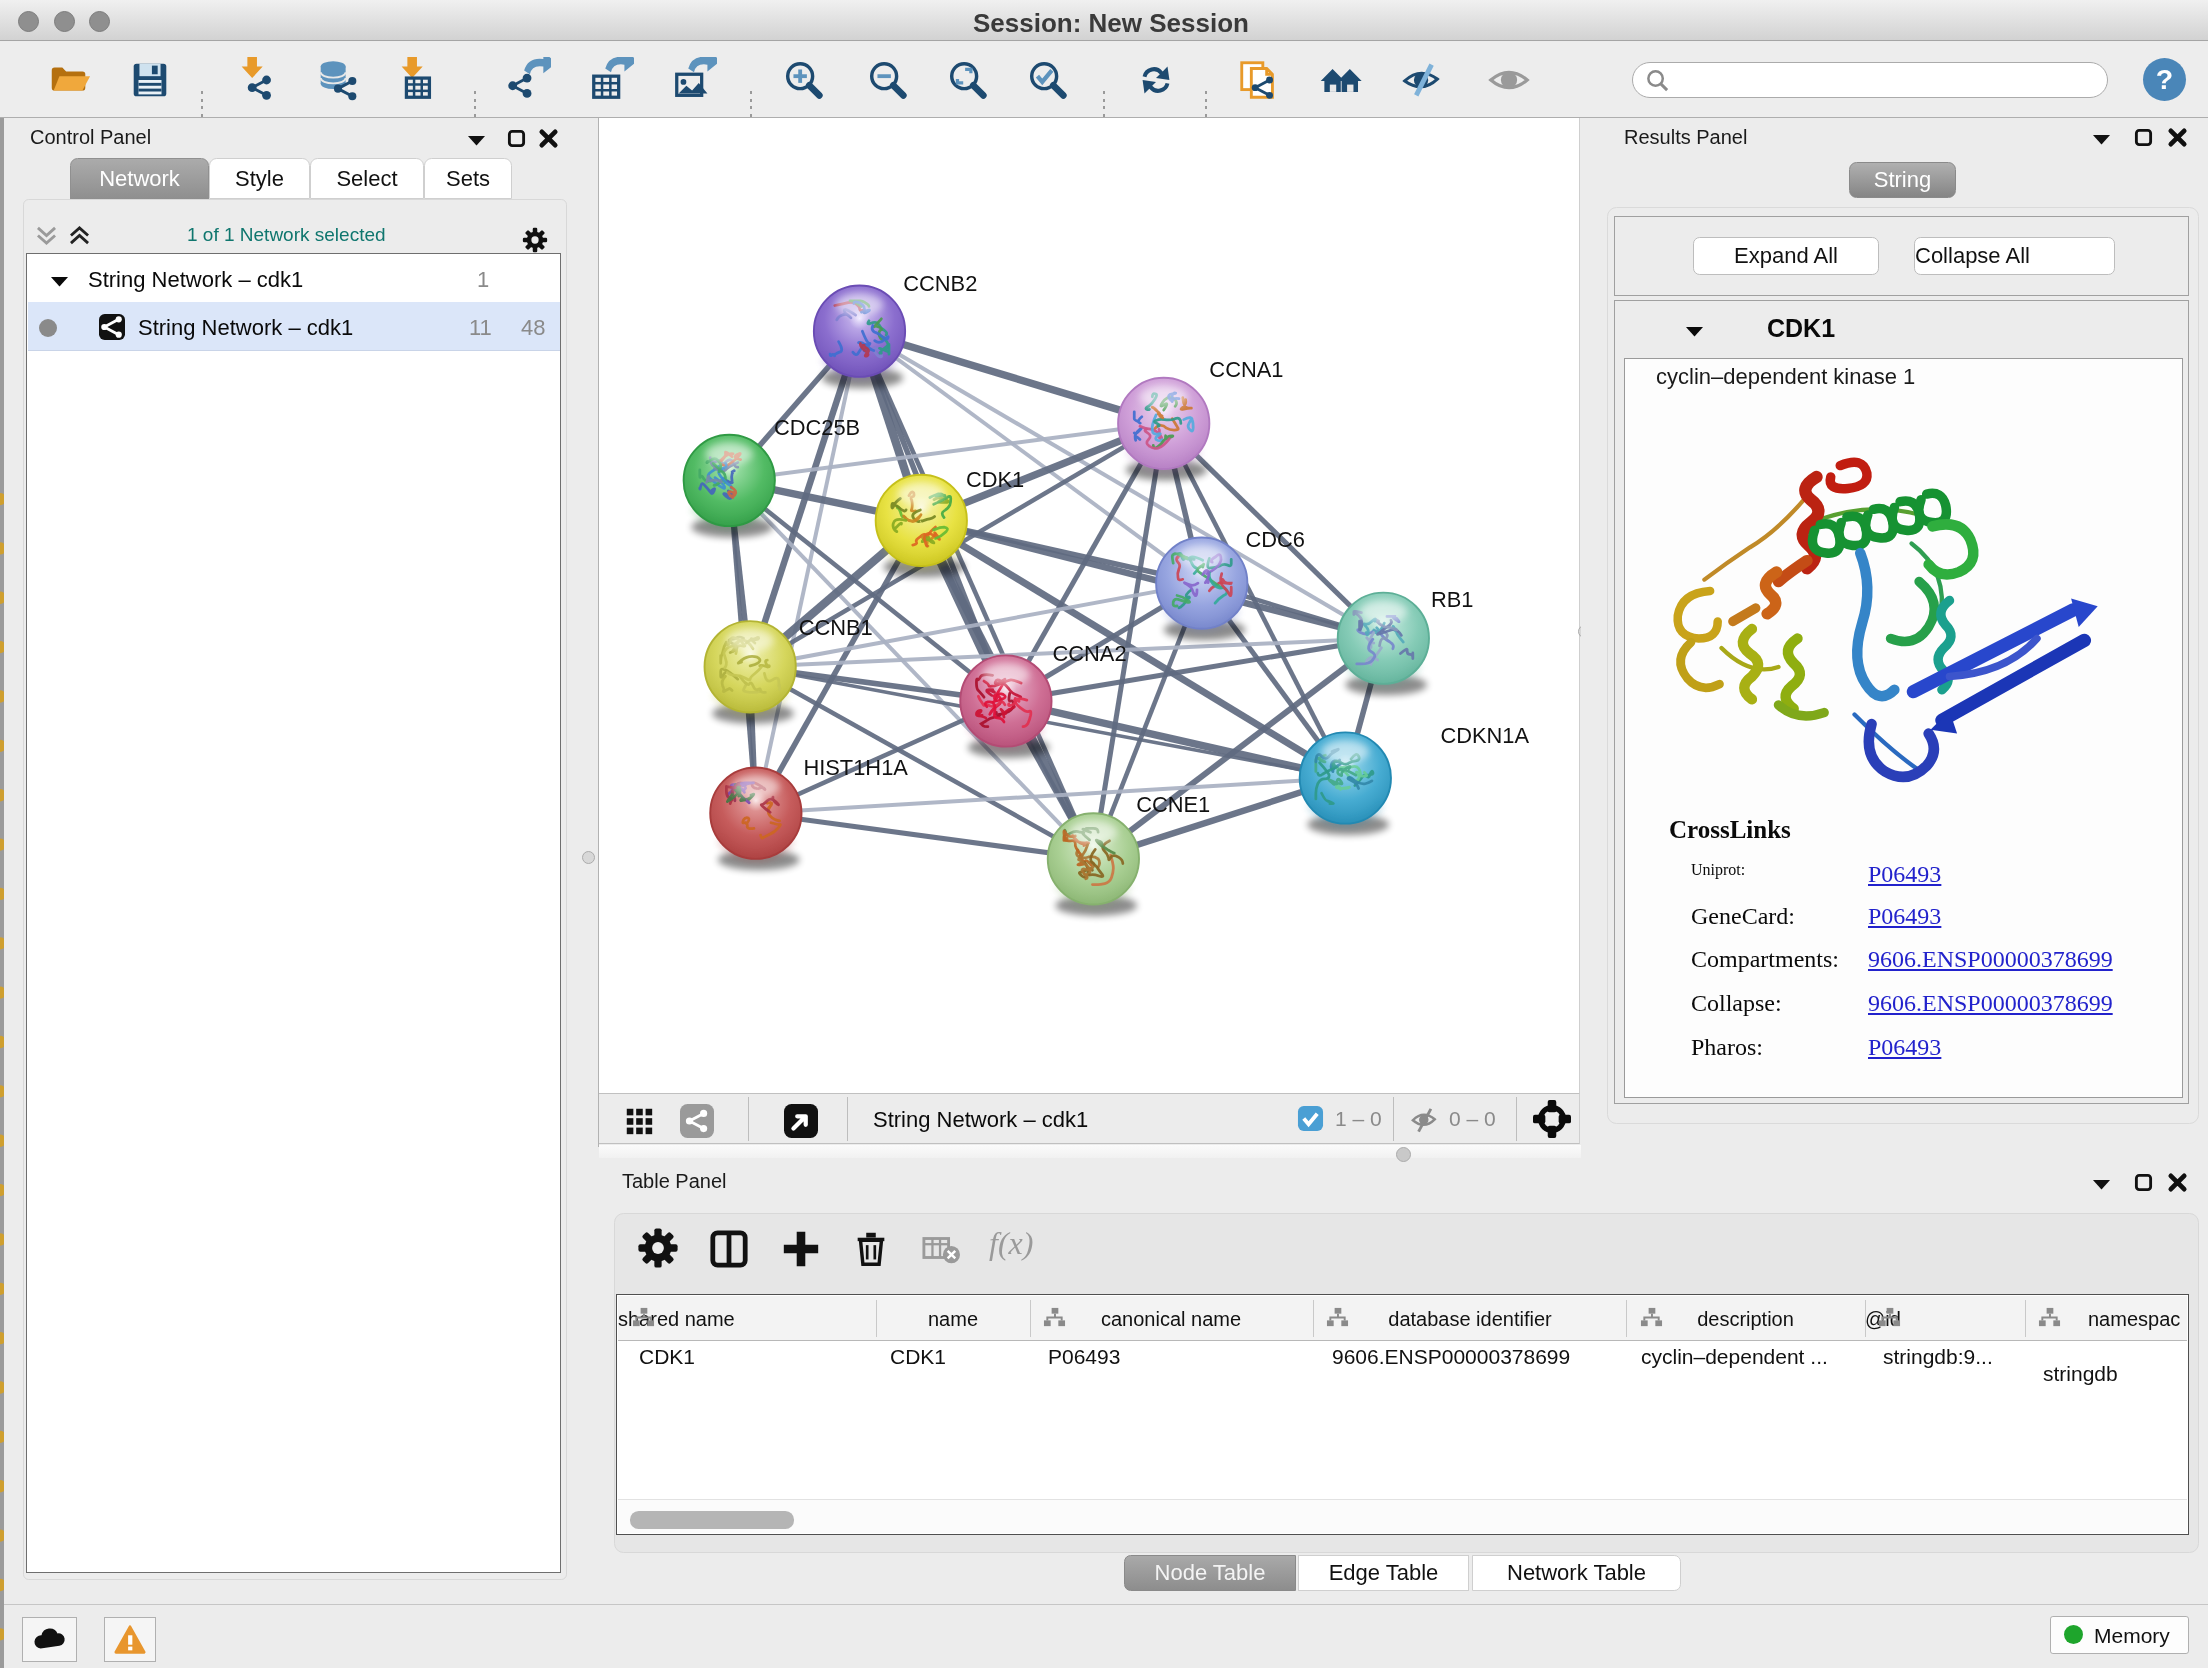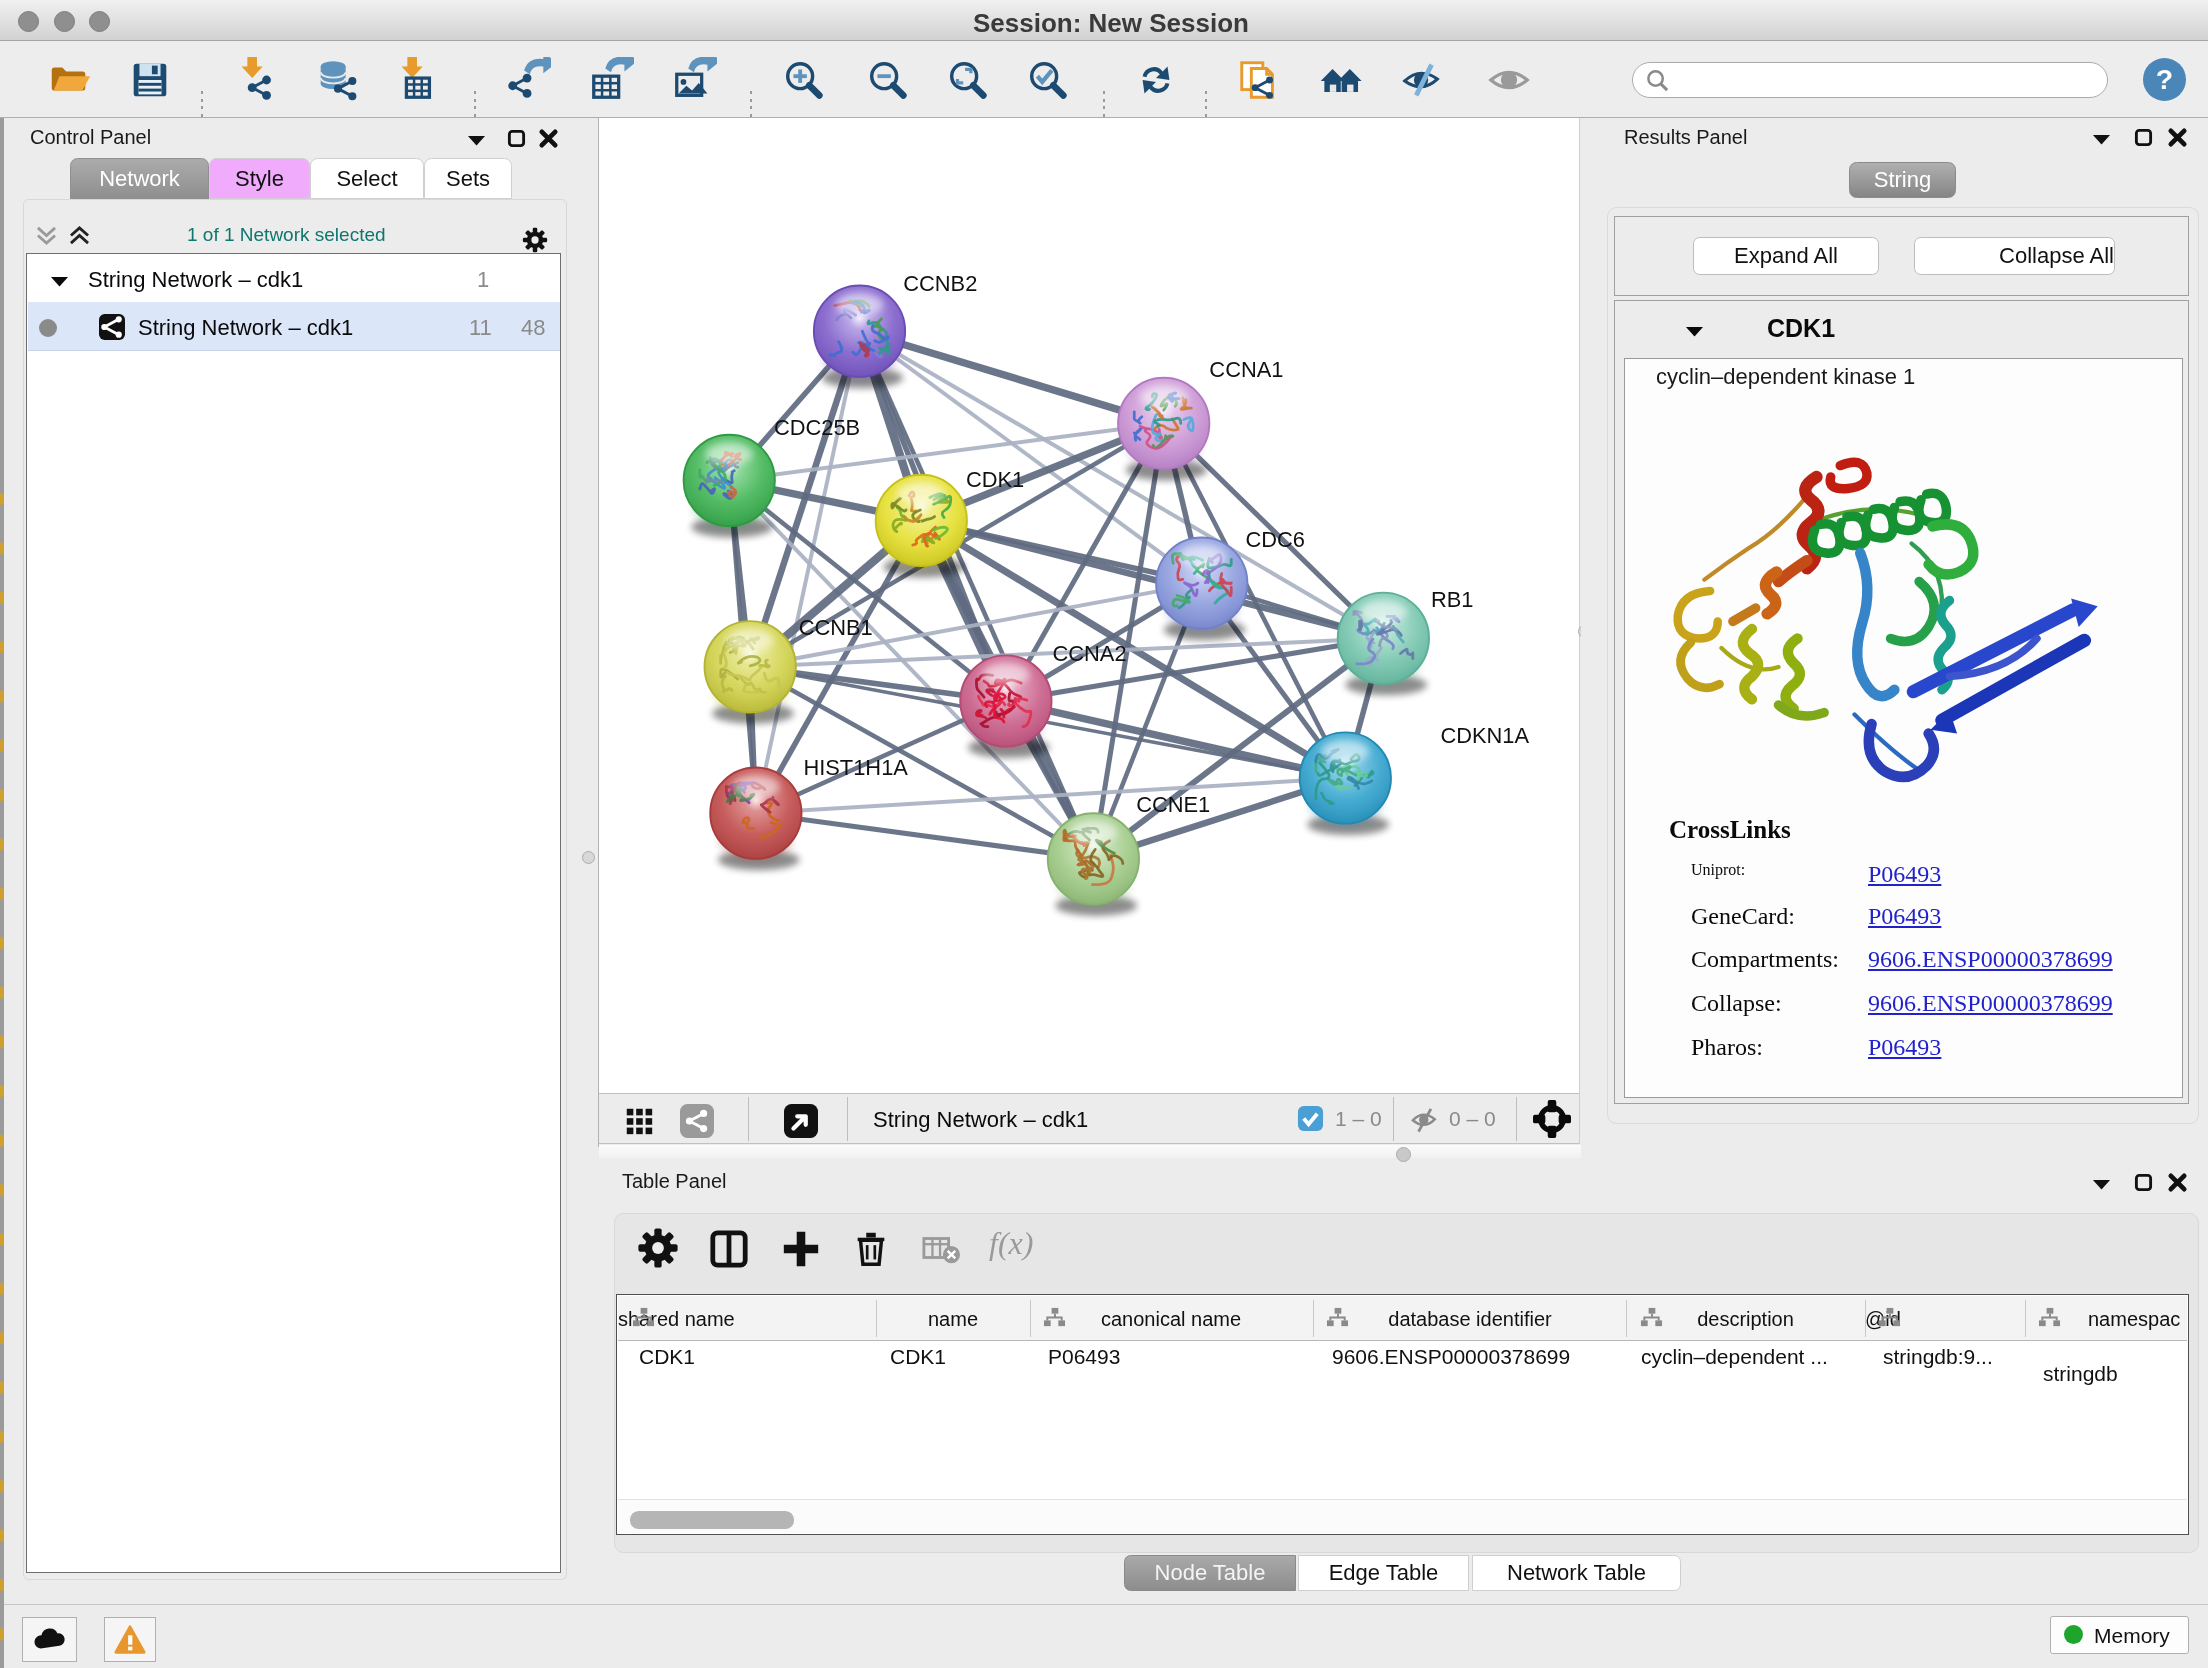--- a/index.html
+++ b/index.html
@@ -173,21 +173,21 @@
 <div class="abs" style="left:466px;top:133px"><svg width="21" height="13.3" viewBox="0 0 22 14">
       <path d="M2 2 L20 2 L11 12 Z" fill="#111"></path>
     </svg></div>
 <div class="abs" style="left:507px;top:129px"><svg width="19" height="19" viewBox="0 0 20 20">
       <rect x="2.5" y="2.5" width="15" height="15" rx="3" fill="none" stroke="#111" stroke-width="3"></rect>
     </svg></div>
 <div class="abs" style="left:538px;top:128px"><svg width="21" height="21" viewBox="0 0 22 22">
       <path d="M4 4 L18 18 M18 4 L4 18" stroke="#111" stroke-width="5" stroke-linecap="round"></path>
     </svg></div>
 <div class="abs" style="left:70px;top:158px;width:139px;height:51px;background:linear-gradient(#ababab,#888);border:1px solid #909090;border-radius:7.6px 7.6px 0 0;color:#fff;font-size:22px;text-align:center;line-height:40px">Network</div>
-<div class="abs" style="left:209px;top:158px;width:101px;height:41px;background:#f0abfc;border:1px solid #cfcfcf;border-radius:7.6px 7.6px 0 0;color:#111;font-size:22px;text-align:center;line-height:40px">Style</div>
+<div class="abs" style="left:209px;top:158px;width:101px;height:41px;background:#ffffff;border:1px solid #cfcfcf;border-radius:7.6px 7.6px 0 0;color:#111;font-size:22px;text-align:center;line-height:40px">Style</div>
 <div class="abs" style="left:310px;top:158px;width:114px;height:41px;background:#fff;border:1px solid #cfcfcf;border-radius:7.6px 7.6px 0 0;color:#111;font-size:22px;text-align:center;line-height:40px">Select</div>
 <div class="abs" style="left:424px;top:158px;width:88px;height:41px;background:#fff;border:1px solid #cfcfcf;border-radius:7.6px 7.6px 0 0;color:#111;font-size:22px;text-align:center;line-height:40px">Sets</div>
 <div class="abs" style="left:23px;top:199px;width:544px;height:1381px;background:#ececec;border:1px solid #d8d8d8;border-radius:5.7px"></div>
 <div class="abs" style="left:34px;top:226px"><svg width="25" height="19" viewBox="0 0 26 20" style="">
       <path d="M4 2 L13 10 L22 2" fill="none" stroke="#9a9a9a" stroke-width="3"></path>
       <path d="M4 10 L13 18 L22 10" fill="none" stroke="#9a9a9a" stroke-width="3"></path>
     </svg></div>
 <div class="abs" style="left:67px;top:226px"><svg width="25" height="19" viewBox="0 0 26 20" style="">
       <path d="M4 18 L13 10 L22 18" fill="none" stroke="#222" stroke-width="3"></path>
       <path d="M4 10 L13 2 L22 10" fill="none" stroke="#222" stroke-width="3"></path>
@@ -616,21 +616,21 @@
     </svg></div>
 <div class="abs" style="left:2134px;top:128px"><svg width="19" height="19" viewBox="0 0 20 20">
       <rect x="2.5" y="2.5" width="15" height="15" rx="3" fill="none" stroke="#111" stroke-width="3"></rect>
     </svg></div>
 <div class="abs" style="left:2167px;top:127px"><svg width="21" height="21" viewBox="0 0 22 22">
       <path d="M4 4 L18 18 M18 4 L4 18" stroke="#111" stroke-width="5" stroke-linecap="round"></path>
     </svg></div>
 <div class="abs" style="left:1849px;top:162px;width:107px;height:36px;background:linear-gradient(#b0b0b0,#858585);border:1px solid #8a8a8a;border-radius:7.6px;color:#fff;font-size:22px;text-align:center;line-height:34px">String</div>
 <div class="abs" style="left:1614px;top:216px;width:575px;height:80px;background:#ececec;border:1.9px solid #a0a0a0"></div>
 <div class="abs" style="left:1693px;top:237px;width:186px;height:38px;background:#fff;border:1px solid #bdbdbd;border-radius:6.7px;font-size:22px;color:#111;text-align:center;line-height:36px">Expand All</div>
-<div class="abs" style="left:1914px;top:237px;width:201px;height:38px;background:#fff;border:1px solid #bdbdbd;border-radius:6.7px;font-size:22px;color:#111;text-align:right;line-height:36px">Collapse All</div>
+<div class="abs" style="left:1914px;top:237px;width:201px;height:38px;background:#fff;border:1px solid #bdbdbd;border-radius:6.7px;font-size:22px;color:#111;text-align:left;line-height:36px">Collapse All</div>
 <div class="abs" style="left:1614px;top:300px;width:575px;height:804px;background:#ececec;border:1.9px solid #a0a0a0"></div>
 <div class="abs" style="left:1684px;top:324px"><svg width="21" height="13.3" viewBox="0 0 22 14">
       <path d="M2 2 L20 2 L11 12 Z" fill="#0a0a0a"></path>
     </svg></div>
 <div class="txt" style="left:1767px;top:314px;font-size:25px;font-weight:bold;color:#0a0a0a">CDK1</div>
 <div class="abs" style="left:1624px;top:358px;width:559px;height:740px;background:#fdfdfd;border:1px solid #9a9a9a"></div>
 <div class="txt" style="left:1656px;top:364px;font-size:22px;color:#1a1a1a">cyclin–dependent kinase 1</div>
 <div class="abs" style="left:1664px;top:439px"><svg width="438" height="361" viewBox="0 0 460 380" style="">
       <g fill="none" stroke-linecap="round">
         <path d="M150 60 q-30 36 -60 54 q-24 16 -48 34" stroke="#c08a28" stroke-width="4.5"></path>

